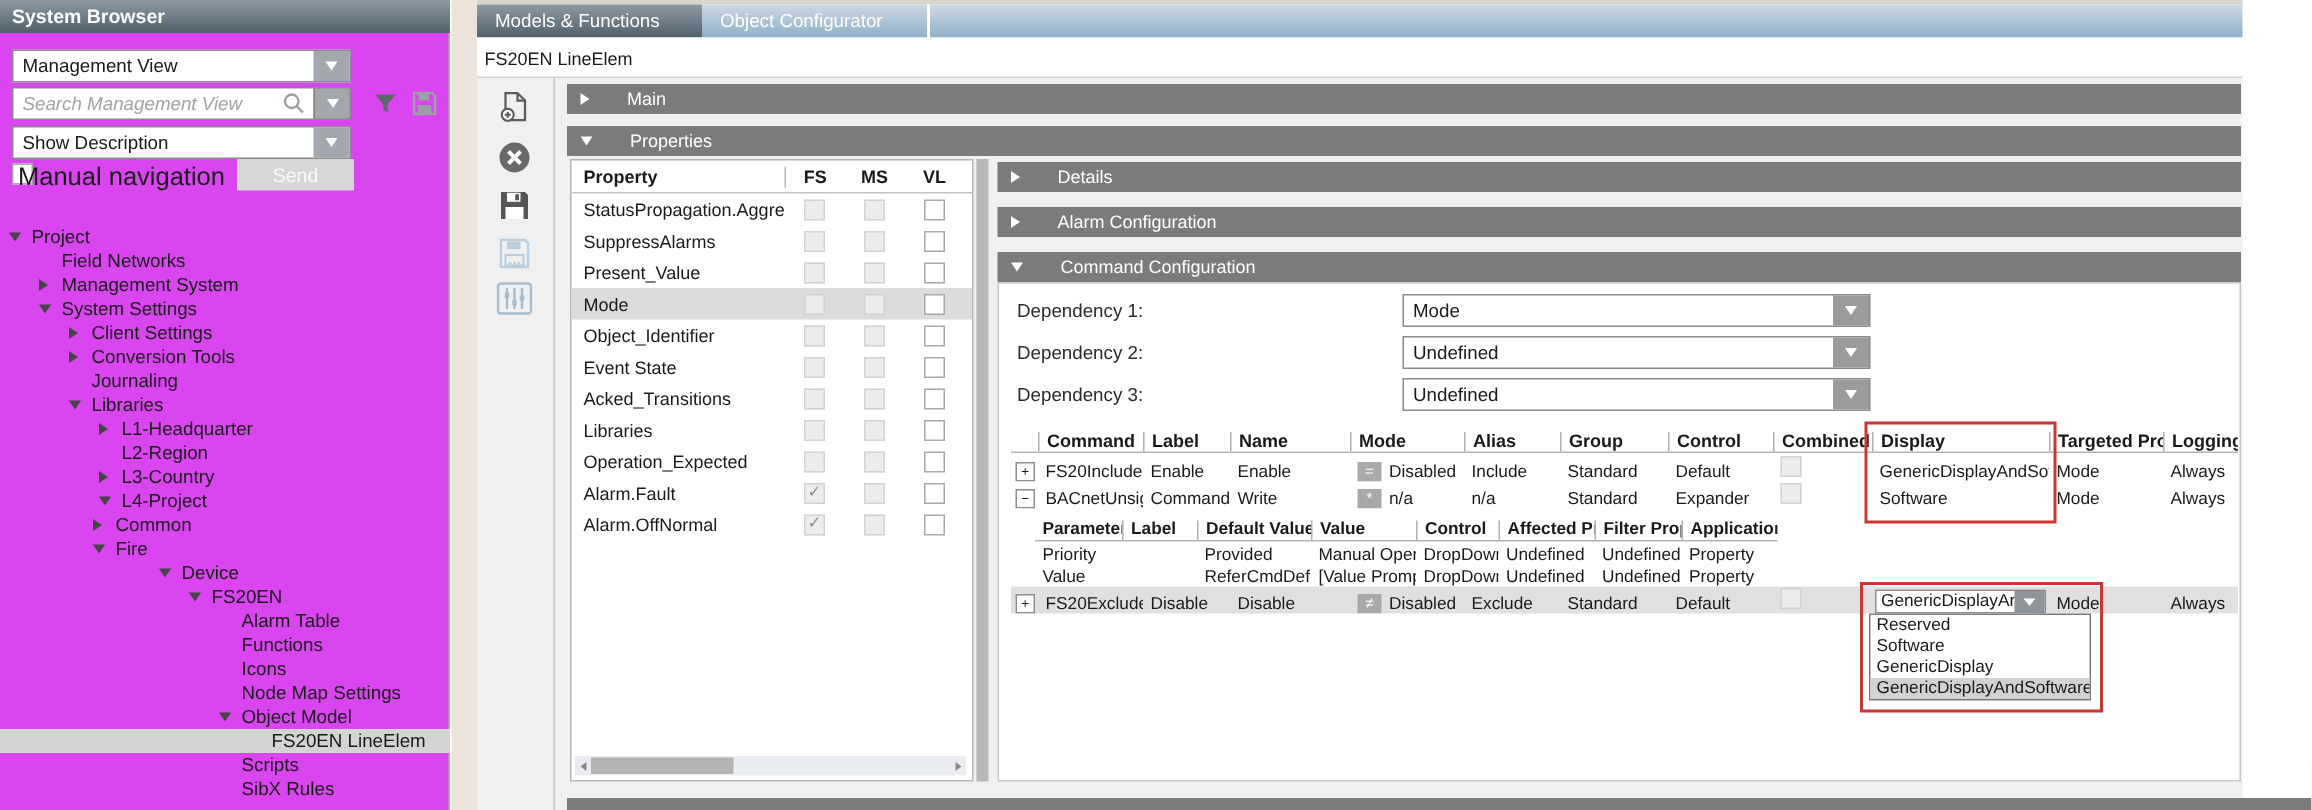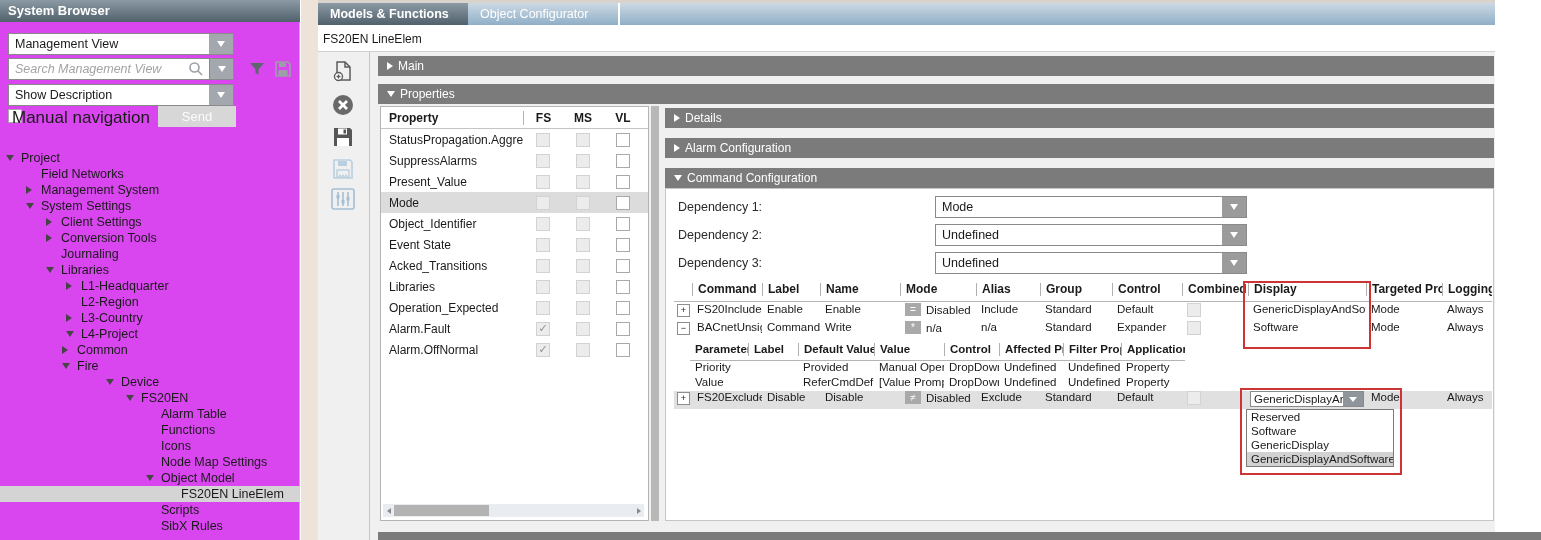--- a/index.html
+++ b/index.html
@@ -1,21 +1,21 @@
 <!DOCTYPE html>
 <html><head>
 <meta charset="utf-8">
 <style>
   html,body{margin:0;padding:0}
   body{width:1541px;height:540px;position:relative;overflow:hidden;background:#fff;
        font-family:"Liberation Sans",sans-serif;color:#1a1a1a;}
   .abs{position:absolute}
   
   .bar{position:absolute;background:#7b7b7b;color:#fff;display:flex;align-items:center;
-       gap:5px;font-size:12px;padding-left:9px;box-sizing:border-box}
+       gap:25px;font-size:12px;padding-left:9px;box-sizing:border-box}
   .tr{width:0;height:0;flex:none}
   .tr.right{border-top:4px solid transparent;border-bottom:4px solid transparent;border-left:6px solid #fff}
   .tr.down{border-left:4px solid transparent;border-right:4px solid transparent;border-top:6px solid #fff}
   
   .combo{position:absolute;background:#fff;border:1px solid #8a8a8a;display:flex;align-items:stretch;box-sizing:border-box}
   .combo .txt{flex:1;font-size:12.5px;padding:0 6px;display:flex;align-items:center;
               white-space:nowrap;overflow:hidden}
   .combo .btn{width:24px;background:#a2a8ad;display:flex;align-items:center;justify-content:center;flex:none}
   .combo .btn .tr.down{border-top-color:#fff}
   
@@ -43,21 +43,21 @@
   .pg-c{width:40px;display:flex;justify-content:center;box-sizing:border-box}
   
   .hsb{position:absolute;left:2px;bottom:3px;width:261px;height:13px;background:#e9edf2;
        display:flex;align-items:center}
   .hsb .arrow{width:11px;height:13px;display:flex;align-items:center;justify-content:center}
   .hsb .arrow i{width:0;height:0}
   .hsb .arrow.l i{border-top:3px solid transparent;border-bottom:3px solid transparent;border-right:4px solid #8a8a8a}
   .hsb .arrow.r i{border-top:3px solid transparent;border-bottom:3px solid transparent;border-left:4px solid #8a8a8a}
   .hsb .thumb{width:95px;height:11px;background:#b3b3b3}
   
-  .trow{position:absolute;display:flex;align-items:flex-start;font-size:11.5px;box-sizing:border-box}
+  .trow{position:absolute;display:flex;align-items:flex-end;font-size:11.5px;box-sizing:border-box}
   .thead{font-weight:bold;font-size:12px;border-bottom:1px solid #b4b4b4}
   .hc{border-left:1px solid #b0b0b0;padding-left:5px;height:13px;line-height:13px;
       white-space:nowrap;overflow:hidden;box-sizing:border-box}
   .hc.first{border-left:none}
   .bc{padding-left:5px;white-space:nowrap;overflow:hidden;box-sizing:border-box}
   .w-exp{width:18px;padding-left:3px}.w-cmd{width:70px}.w-lbl{width:58px}.w-name{width:80px}
   .w-mode{width:76px;display:flex;align-items:center}.w-alias{width:64px}.w-grp{width:72px}
   .w-ctl{width:70px}.w-comb{width:66px}.w-disp{width:118px}.w-targ{width:76px}.w-log{width:50px}
   .p-par{width:58px}.p-lbl{width:50px}.p-def{width:76px}.p-val{width:70px}
   .p-ctl{width:55px}.p-aff{width:64px}.p-fil{width:58px}.p-app{width:64px}
@@ -223,21 +223,21 @@
       </div>
   </div>
 </div>
 
 <div class="abs" style="left:301px;top:0;width:17px;height:540px;background:#ede3d9"></div>
 
 <div class="abs" style="left:318px;top:52px;width:1177px;height:488px;background:#f0f0f0"></div>
 
 <div class="abs" style="left:318px;top:0;width:1177px;height:3px;background:#d8d3cb"></div>
 <div class="abs" style="left:318px;top:3px;width:150px;height:22px;background:linear-gradient(#8b9aa5,#51616b);
-            color:#fff;font-weight:bold;font-size:12.5px;line-height:22px;padding-left:12px;box-sizing:border-box"><span>Models &amp; Functions</span></div>
+            color:#fff;font-weight:normal;font-size:12.5px;line-height:22px;padding-left:12px;box-sizing:border-box"><span>Models &amp; Functions</span></div>
 <div class="abs" style="left:468px;top:3px;width:150px;height:22px;background:linear-gradient(#cdd9e4,#8fafc7);
             color:#fff;font-size:12.5px;line-height:22px;padding-left:12px;box-sizing:border-box"><span>Object Configurator</span></div>
 <div class="abs" style="left:618px;top:3px;width:2px;height:22px;background:#fff"></div>
 <div class="abs" style="left:620px;top:3px;width:875px;height:22px;background:linear-gradient(#cdd9e4,#8fafc7)"></div>
 
 <div class="abs" style="left:318px;top:25px;width:1177px;height:27px;background:#fff;border-bottom:1px solid #d0d0d0;box-sizing:border-box"></div>
 <span class="abs" style="left:323px;top:32px;font-size:12px">FS20EN LineElem</span>
 
 <div class="toolbtn" style="top:58px">
   <svg width="22" height="22" viewBox="0 0 22 22">

